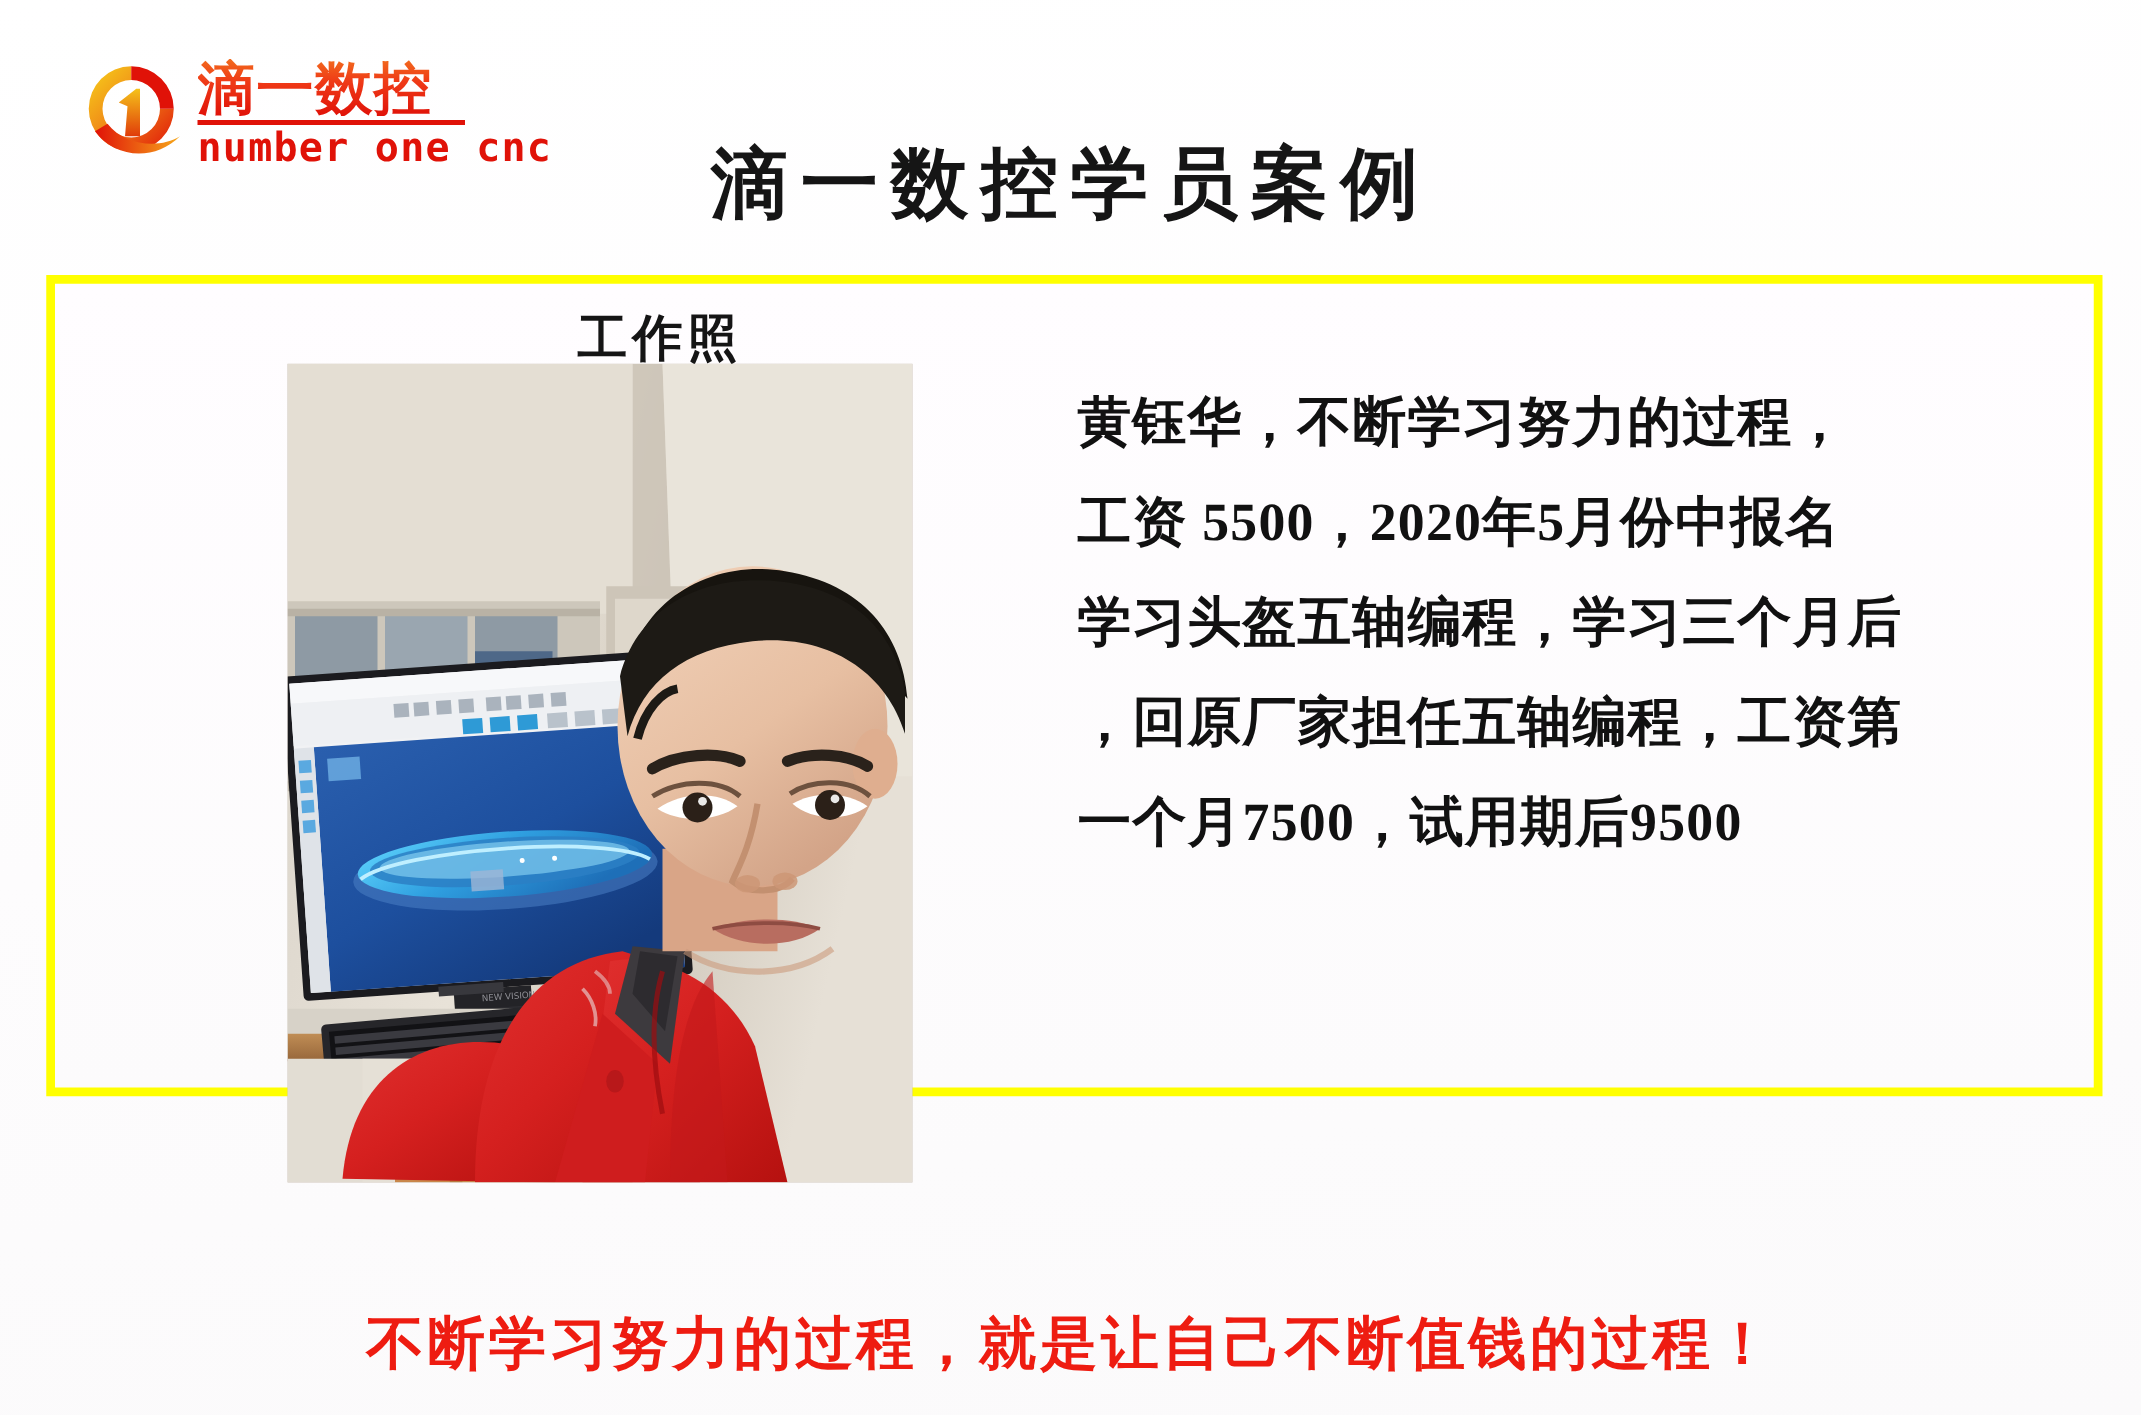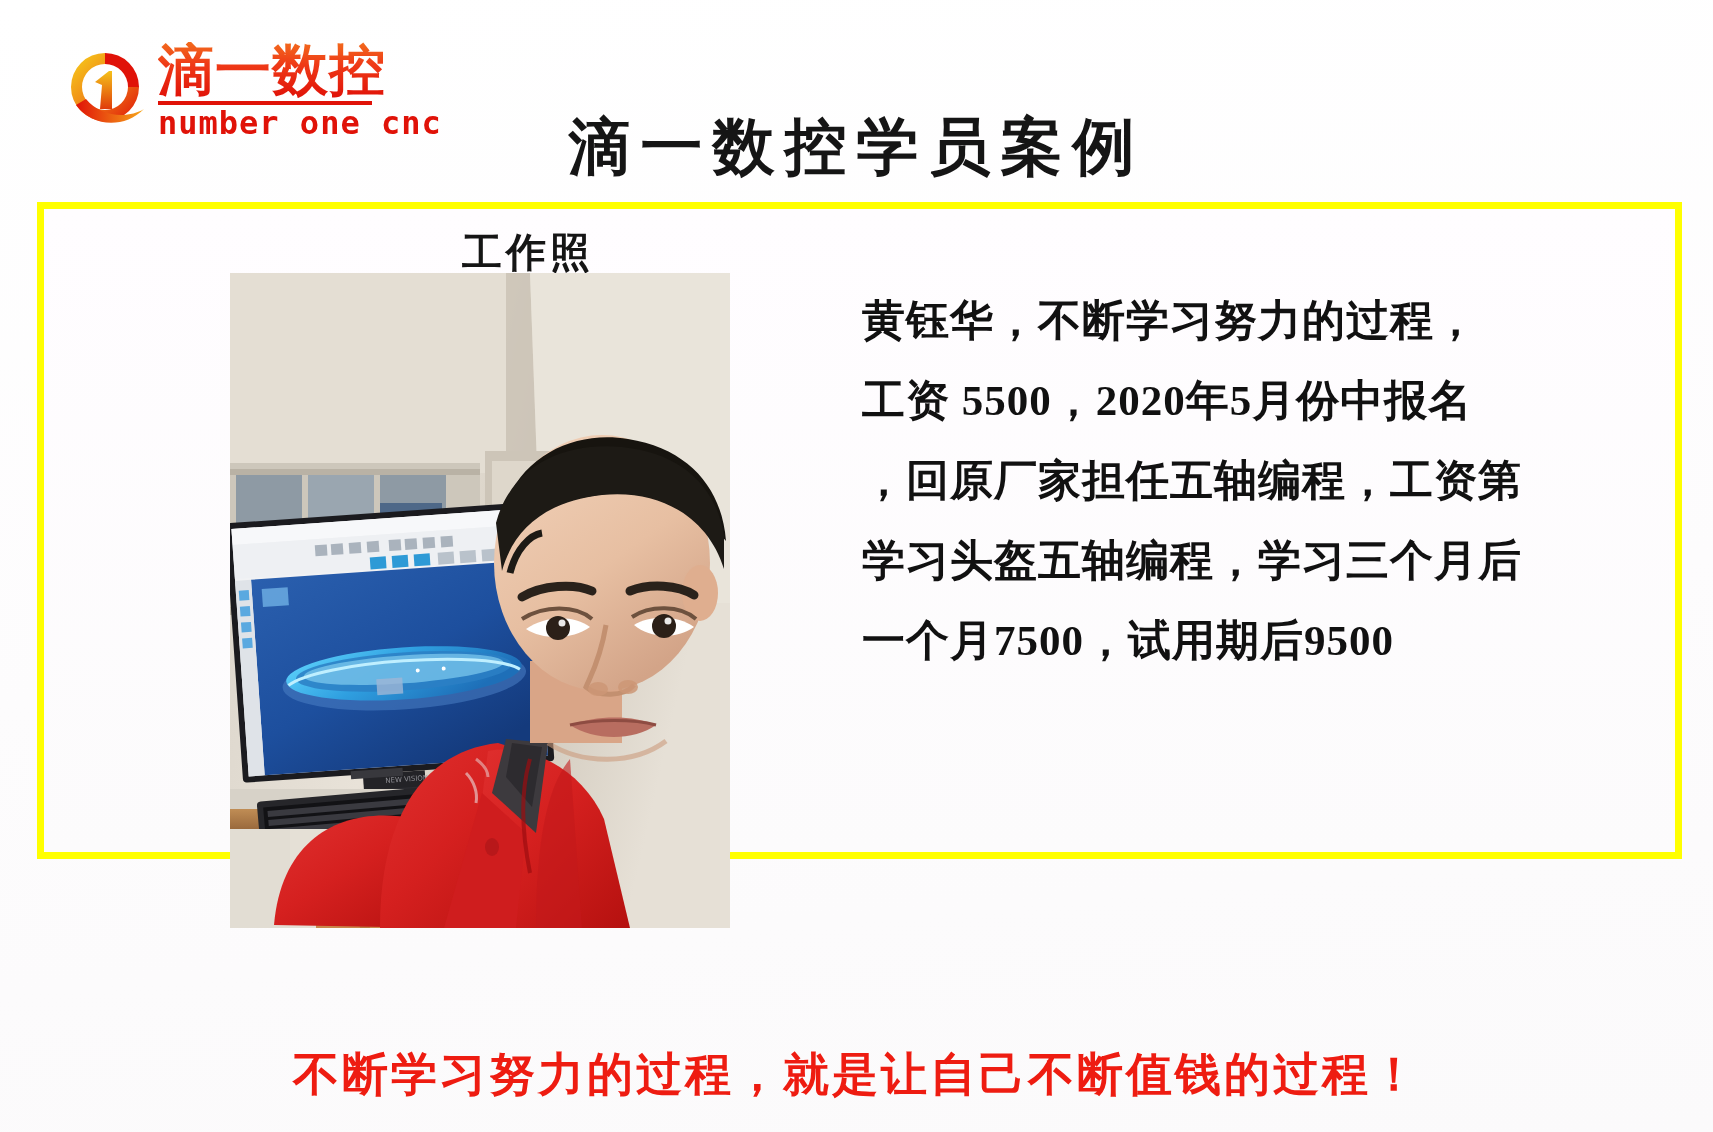--- a/index.html
+++ b/index.html
@@ -26,21 +26,21 @@
     position:relative;width:86px;height:86px;flex:0 0 86px;
   }
   .logo-mark svg{display:block;width:86px;height:86px;}
   .logo-text{
     display:flex;flex-direction:column;justify-content:center;
     line-height:1;
   }
   .logo-cn{
     font-family:Liberation Sans, sans-serif;
     font-weight:bold;
-    font-size:56px;
+    font-size:46px;
     letter-spacing:1px;
     color:#e8231a;
     background:linear-gradient(180deg,#f26b1d 0%,#ef3a17 40%,#e01208 100%);
     -webkit-background-clip:text;background-clip:text;
     -webkit-text-fill-color:transparent;
     white-space:nowrap;
   }
   .logo-rule{
     height:4px;width:214px;background:#e01208;margin:3px 0 2px 0;
   }
@@ -57,21 +57,21 @@
     font-family:"Liberation Serif","DejaVu Serif",serif;
     font-weight:bold;
     font-size:62px;
     letter-spacing:10px;
     color:#151515;
   }
 
   
   .panel{
     position:absolute;
-    left:37px;top:202px;
+    left:37px;top:220px;
     width:1645px;height:657px;
     border:7px solid #ffff00;
     box-sizing:border-box;
     background:linear-gradient(180deg,#fffdff 0%,#fcfbfc 100%);
   }
 
   
   .photo-wrap{
     position:absolute;left:186px;top:64px;
     width:500px;height:655px;
@@ -319,21 +319,21 @@
           <path d="M340 452 C366 446 404 446 426 452" stroke="#8e4c42" stroke-width="3" fill="none"></path>
 
           <path d="M318 470 C352 492 404 492 436 468" stroke="#cc9b7d" stroke-width="5" fill="none" opacity="0.6"></path>
         </svg>
       </div>
     </div>
 
     <div class="case-text">
       <span class="ln">黄钰华，不断学习努力的过程，</span>
       <span class="ln">工资 5500，2020年5月份中报名</span>
+      <span class="ln">学习头盔五轴编程，学习三个月后</span>
       <span class="ln">，回原厂家担任五轴编程，工资第</span>
-      <span class="ln">学习头盔五轴编程，学习三个月后</span>
       <span class="ln">一个月7500，试用期后9500</span>
     </div>
   </div>
 
   <div class="slogan">不断学习努力的过程，就是让自己不断值钱的过程！</div>
 
 </div>
 
 </body></html>

